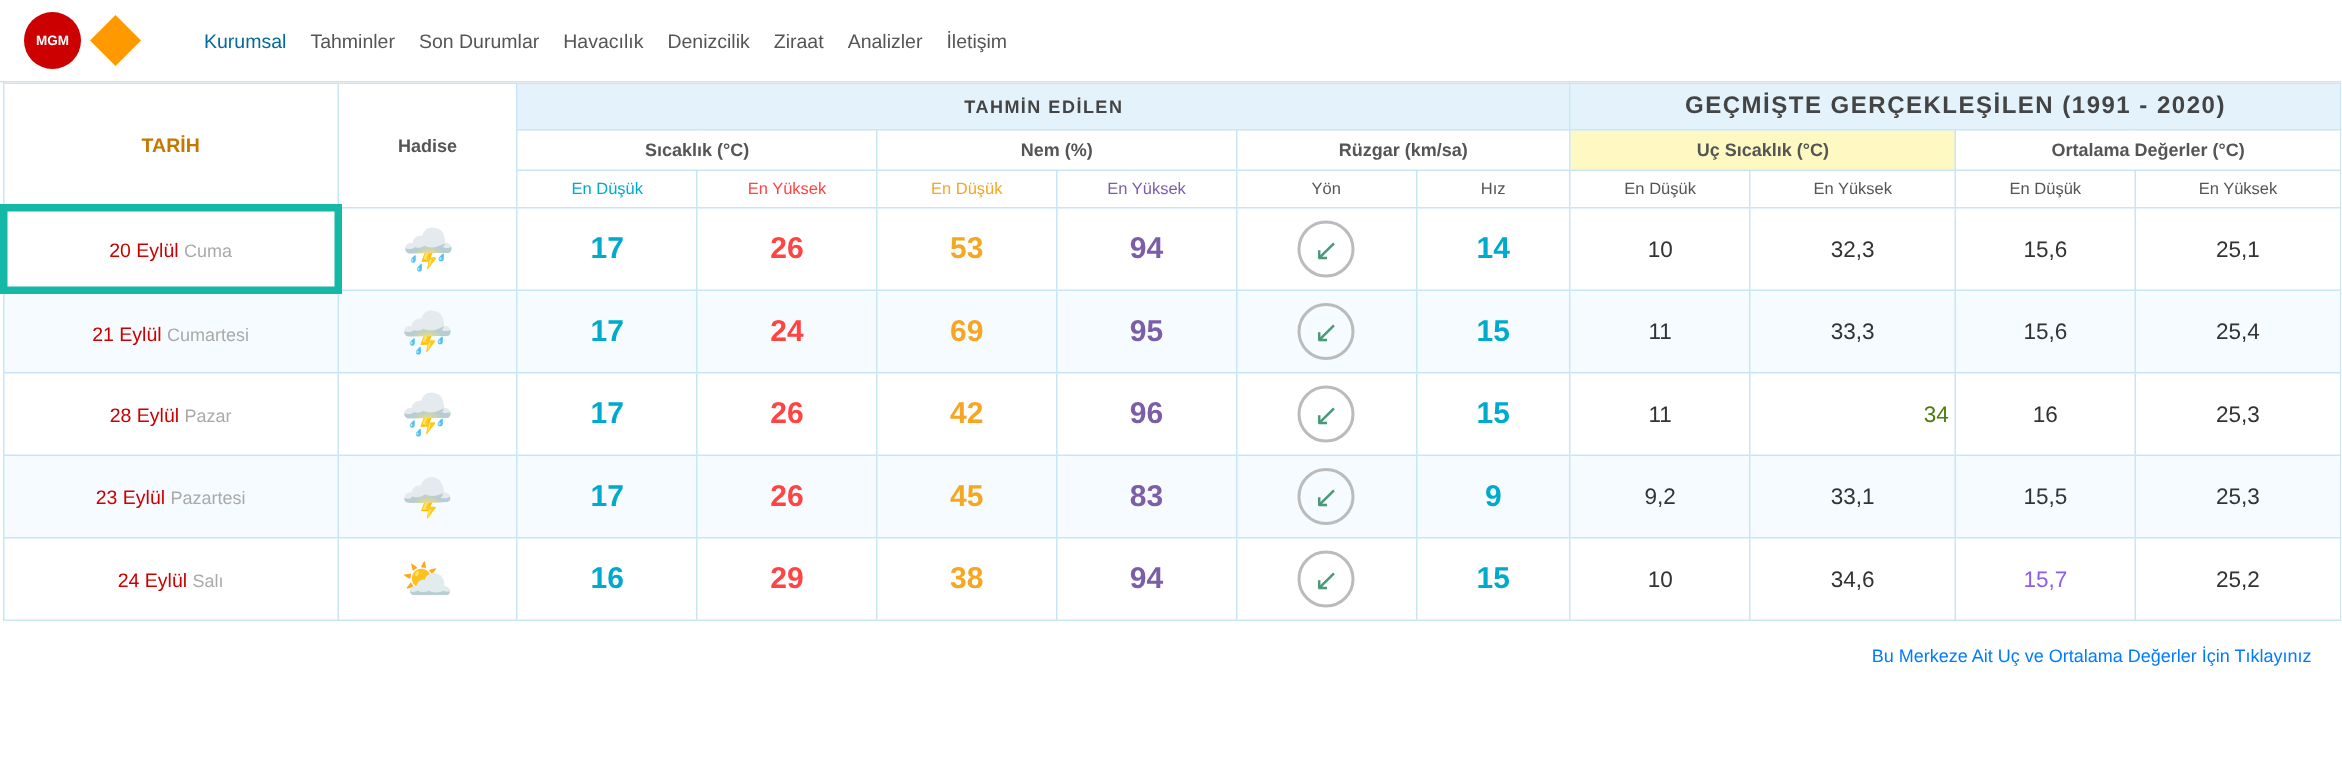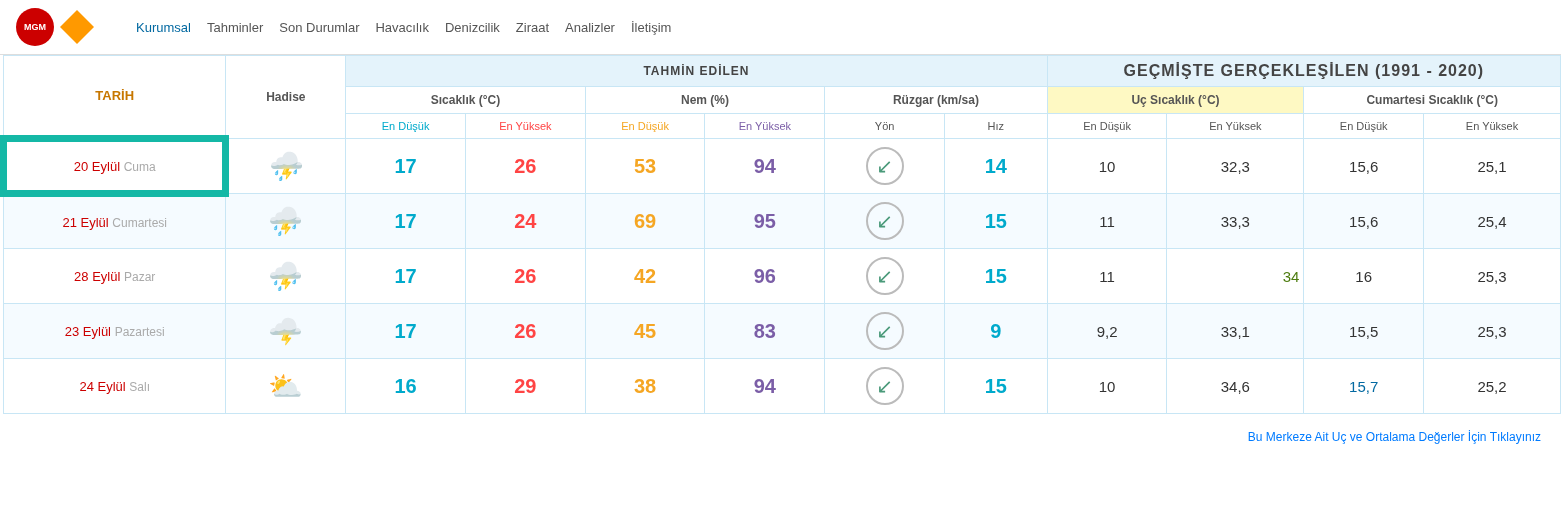--- a/index.html
+++ b/index.html
@@ -69,39 +69,39 @@
       <th colspan="2" style="background:#fff; color:#555; font-size:12px; border:1px solid #c8e6f5;">
         <span>Nem (%)</span>
       </th>
       <th colspan="2" style="background:#fff; color:#555; font-size:12px; border:1px solid #c8e6f5;">
         <span>Rüzgar (km/sa)</span>
       </th>
       <th colspan="2" style="background:#fef9c3; color:#555; font-size:12px; border:1px solid #c8e6f5;">
         <span>Uç Sıcaklık (°C)</span>
       </th>
       <th colspan="2" style="background:#fff; color:#555; font-size:12px; border:1px solid #c8e6f5;">
-        <span>Cumartesi Sıcaklık (°C)</span>
+        <span>Ortalama Değerler (°C)</span>
       </th>
     </tr>
     <tr>
       <th style="color:#00aacc; font-size:11px; font-weight:normal; border:1px solid #c8e6f5; width:70px;"><span>En Düşük</span></th>
       <th style="color:#ff4444; font-size:11px; font-weight:normal; border:1px solid #c8e6f5; width:70px;"><span>En Yüksek</span></th>
       <th style="color:#f5a623; font-size:11px; font-weight:normal; border:1px solid #c8e6f5; width:70px;"><span>En Düşük</span></th>
       <th style="color:#7b5ea7; font-size:11px; font-weight:normal; border:1px solid #c8e6f5; width:70px;"><span>En Yüksek</span></th>
       <th style="color:#555; font-size:11px; font-weight:normal; border:1px solid #c8e6f5; width:70px;"><span>Yön</span></th>
       <th style="color:#555; font-size:11px; font-weight:normal; border:1px solid #c8e6f5; width:60px;"><span>Hız</span></th>
       <th style="color:#555; font-size:11px; font-weight:normal; border:1px solid #c8e6f5; width:70px;"><span>En Düşük</span></th>
       <th style="color:#555; font-size:11px; font-weight:normal; border:1px solid #c8e6f5; width:80px;"><span>En Yüksek</span></th>
       <th style="color:#555; font-size:11px; font-weight:normal; border:1px solid #c8e6f5; width:70px;"><span>En Düşük</span></th>
       <th style="color:#555; font-size:11px; font-weight:normal; border:1px solid #c8e6f5; width:80px;"><span>En Yüksek</span></th>
     </tr>
   </thead>
   <tbody id="table-body">
   <tr style="background: rgb(255, 255, 255);">
-    <td style="border:7px solid #14b8a6; padding:8px 6px; "><span style="color:#c00;font-size:13px;">20 Eylül</span> <span style="color:#aaa;font-size:12px;">Cuma</span></td>
+    <td style="border:5px solid #14b8a6; padding:8px 6px; "><span style="color:#c00;font-size:13px;">20 Eylül</span> <span style="color:#aaa;font-size:12px;">Cuma</span></td>
     <td style="border:1px solid #c8e6f5; padding:8px 4px; text-align:center;"><span style="font-size:28px;" title="storm_rain">⛈️</span></td>
     <td style="border:1px solid #c8e6f5; padding:8px 4px; text-align:center; color:#00aacc; font-size:20px; font-weight:bold;">17</td>
     <td style="border:1px solid #c8e6f5; padding:8px 4px; text-align:center; color:#ff4444; font-size:20px; font-weight:bold;">26</td>
     <td style="border:1px solid #c8e6f5; padding:8px 4px; text-align:center; color:#f5a623; font-size:20px; font-weight:bold;">53</td>
     <td style="border:1px solid #c8e6f5; padding:8px 4px; text-align:center; color:#7b5ea7; font-size:20px; font-weight:bold;">94</td>
     <td style="border:1px solid #c8e6f5; padding:8px 4px; text-align:center;"><span style="display:inline-flex;align-items:center;justify-content:center;width:38px;height:38px;border-radius:50%;border:2px solid #bbb;color:#4a9a7a;font-size:20px;">↙</span></td>
     <td style="border:1px solid #c8e6f5; padding:8px 4px; text-align:center; color:#00aacc; font-size:20px; font-weight:bold;">14</td>
     <td style="border:1px solid #c8e6f5; padding:8px 4px; text-align:center; color:#333; font-size:15px;">10</td>
     <td style="border:1px solid #c8e6f5; padding:8px 4px; text-align:center; color:#333; font-size:15px;">32,3</td>
     <td style="border:1px solid #c8e6f5; padding:8px 4px; text-align:center; color:#333; font-size:15px;">15,6</td>
@@ -153,21 +153,21 @@
     <td style="border:1px solid #c8e6f5; padding:8px 6px; text-align:center;"><span style="color:#c00;font-size:13px;">24 Eylül</span> <span style="color:#aaa;font-size:12px;">Salı</span></td>
     <td style="border:1px solid #c8e6f5; padding:8px 4px; text-align:center;"><span style="font-size:28px;" title="sunny_cloudy">⛅</span></td>
     <td style="border:1px solid #c8e6f5; padding:8px 4px; text-align:center; color:#00aacc; font-size:20px; font-weight:bold;">16</td>
     <td style="border:1px solid #c8e6f5; padding:8px 4px; text-align:center; color:#ff4444; font-size:20px; font-weight:bold;">29</td>
     <td style="border:1px solid #c8e6f5; padding:8px 4px; text-align:center; color:#f5a623; font-size:20px; font-weight:bold;">38</td>
     <td style="border:1px solid #c8e6f5; padding:8px 4px; text-align:center; color:#7b5ea7; font-size:20px; font-weight:bold;">94</td>
     <td style="border:1px solid #c8e6f5; padding:8px 4px; text-align:center;"><span style="display:inline-flex;align-items:center;justify-content:center;width:38px;height:38px;border-radius:50%;border:2px solid #bbb;color:#4a9a7a;font-size:20px;">↙</span></td>
     <td style="border:1px solid #c8e6f5; padding:8px 4px; text-align:center; color:#00aacc; font-size:20px; font-weight:bold;">15</td>
     <td style="border:1px solid #c8e6f5; padding:8px 4px; text-align:center; color:#333; font-size:15px;">10</td>
     <td style="border:1px solid #c8e6f5; padding:8px 4px; text-align:center; color:#333; font-size:15px;">34,6</td>
-    <td style="border:1px solid #c8e6f5; padding:8px 4px; text-align:center; color:#0369a1; font-size:15px;">15,7</td>
+    <td style="border:1px solid #c8e6f5; padding:8px 4px; text-align:center; color:#8b5cf6; font-size:15px;">15,7</td>
     <td style="border:1px solid #c8e6f5; padding:8px 4px; text-align:center; color:#333; font-size:15px;">25,2</td>
   </tr>
       </tbody>
 </table>
 </div>
 
 <div style="text-align:right; padding:6px 20px; font-size:12px;">
   <a href="#" style="color:#007bff; text-decoration:none;margin-top:36px;">Bu Merkeze Ait Uç ve Ortalama Değerler İçin Tıklayınız</a>
 </div>
 

